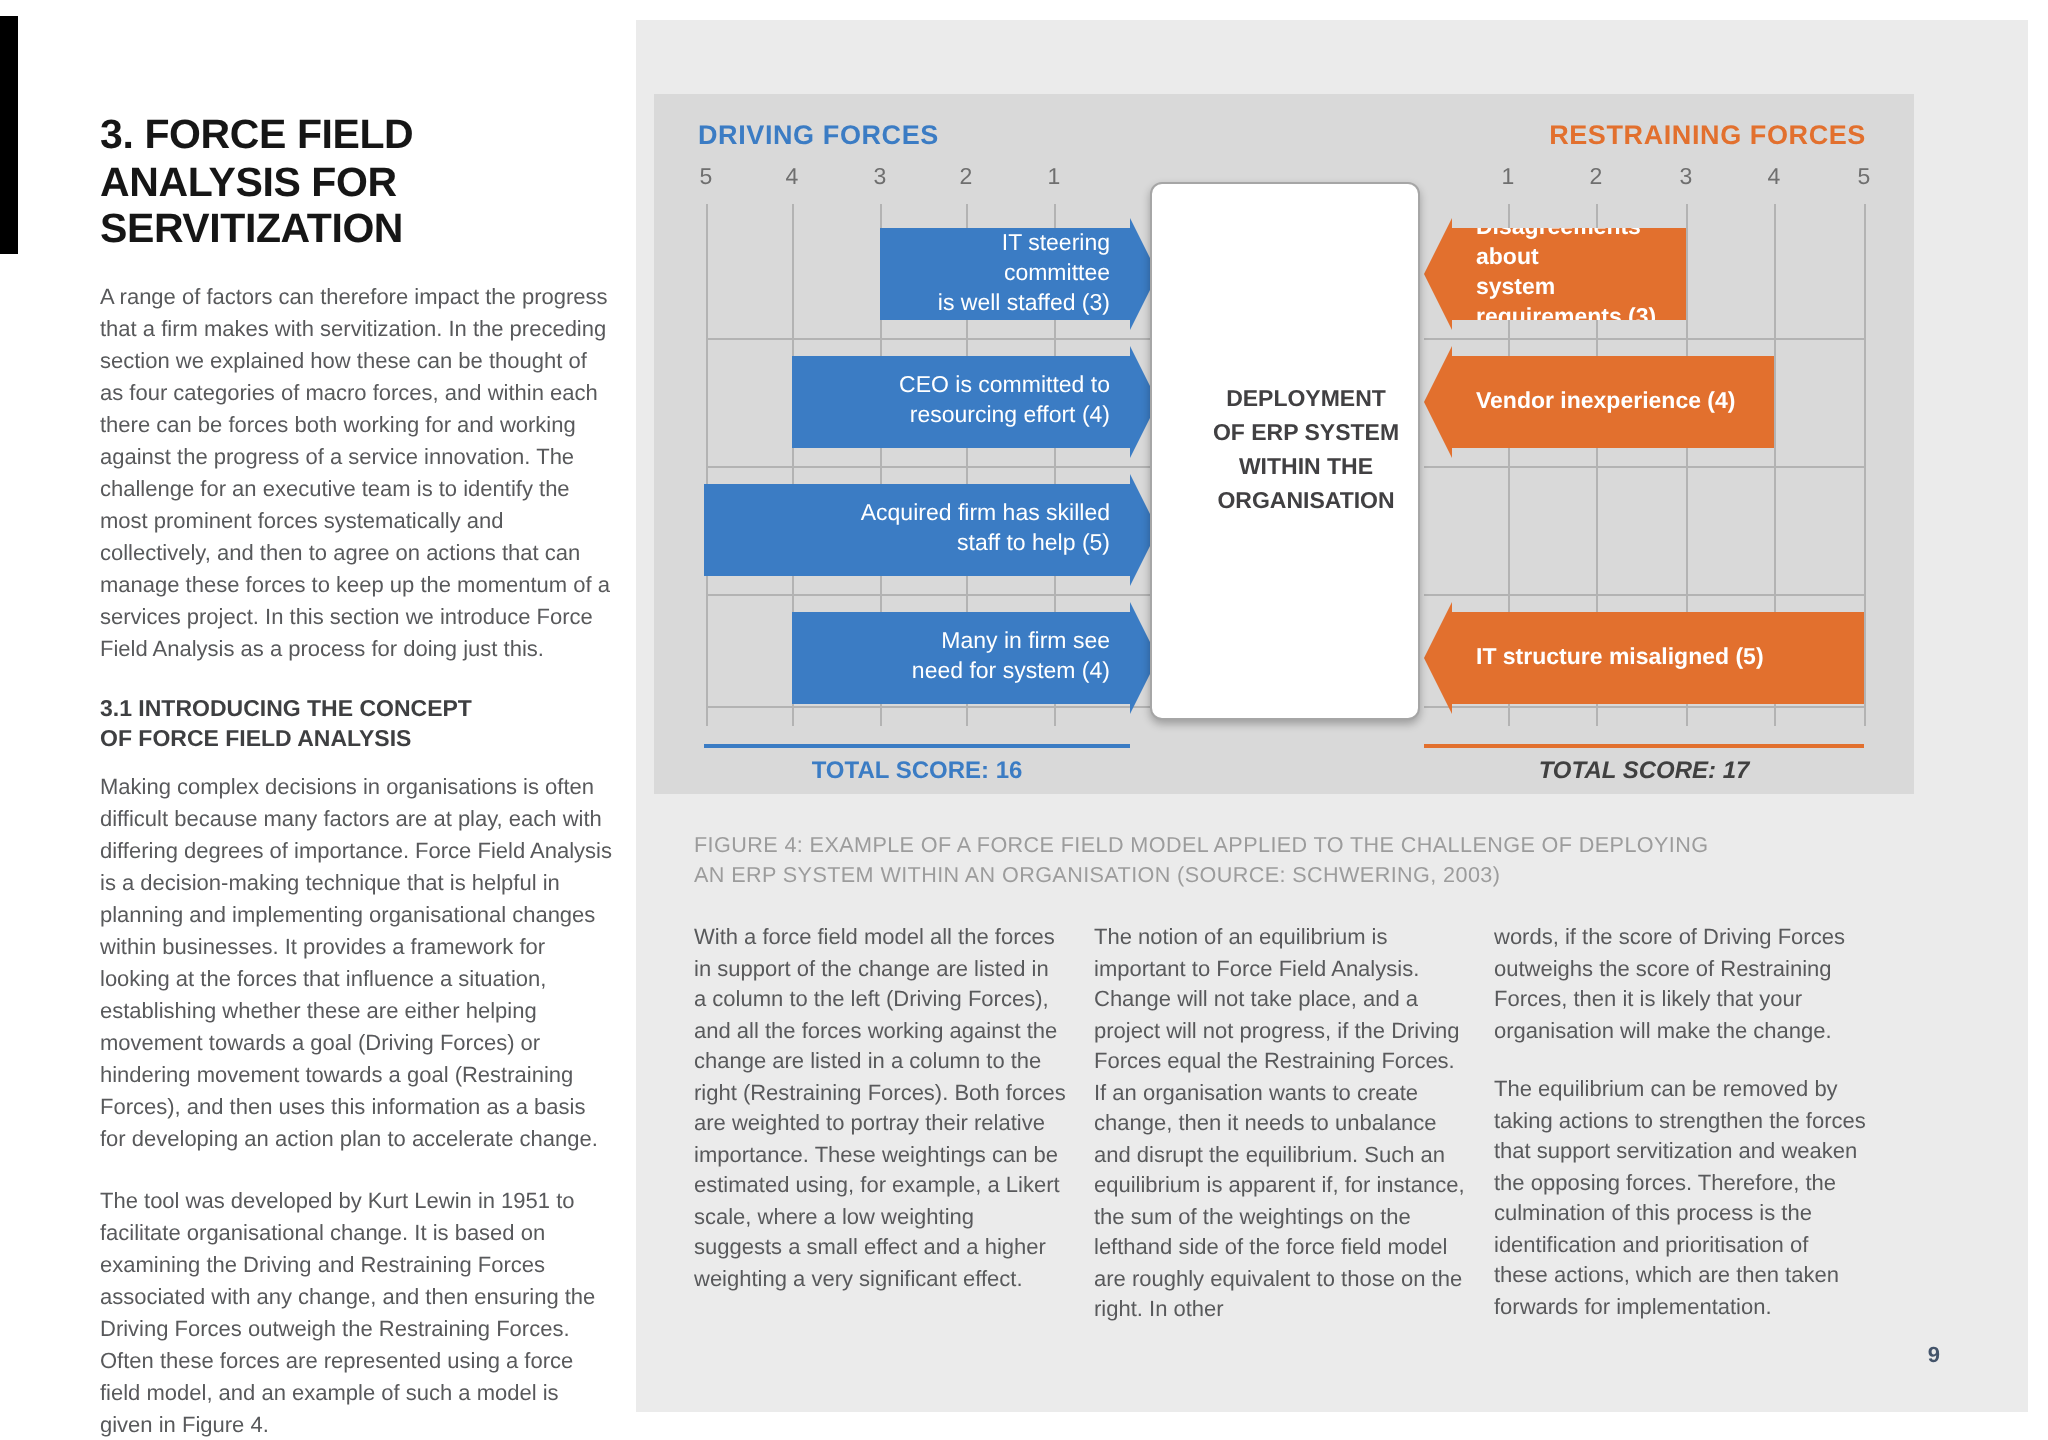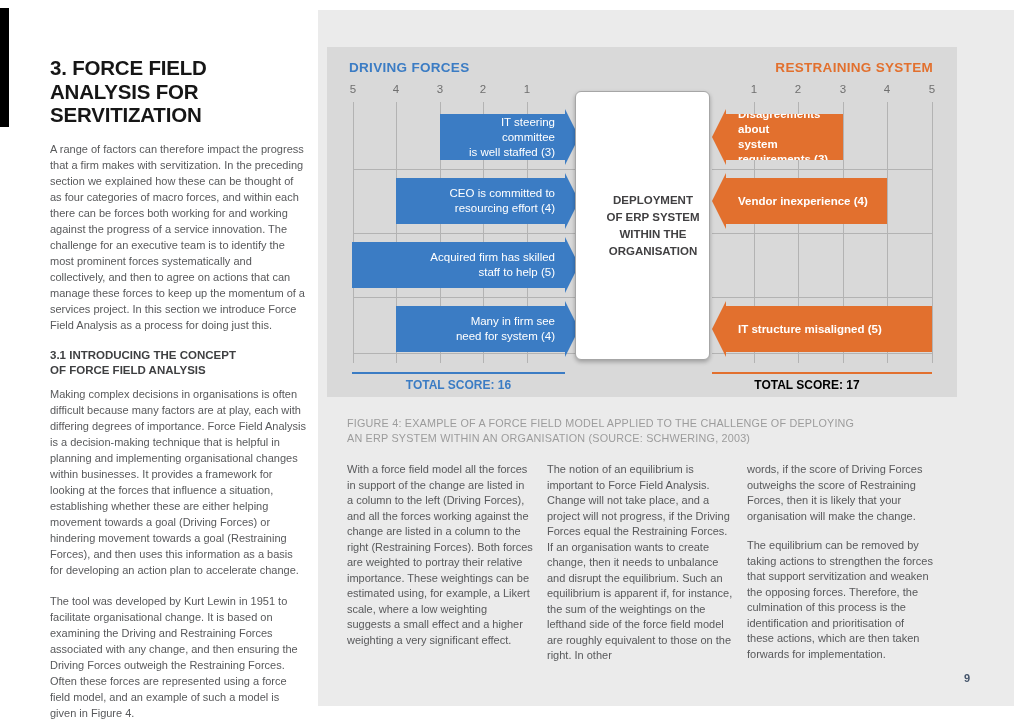--- a/index.html
+++ b/index.html
@@ -55,21 +55,21 @@
   .d1 { left:113px; width:139px; } .d2 { left:69px; width:183px; }
   .d3 { left:25px;  width:227px; } .d4 { left:69px; width:183px; }
   .r1 { left:385px; width:131px; } .r2 { left:385px; width:175px;justify-content:flex-end; }
   .r3 { left:385px; width:220px; } .r4 { left:385px; width:220px; }
 
   .total-line { position:absolute; top:325px; height:2px; }
   .total-line.blue { left:25px; width:213px; background:#3b7cc4; }
   .total-line.orange { left:385px; width:220px; background:#e2702e; }
   .total-text { position:absolute; top:331px; font-size:12px; font-weight:bold; text-align:center; }
   .total-text.blue { left:25px; width:213px; color:#3b7cc4; }
-  .total-text.orange { left:370px; width:220px; color:#000000; }
+  .total-text.orange { left:385px; width:220px; color:#404040;font-style:italic; }
 
   .caption { position:absolute; left:29px; top:406px; font-size:10.8px; line-height:15px;
              color:#9c9c9c; letter-spacing:0.2px; white-space:pre-line; }
 
   .col { position:absolute; top:452px; width:186px; font-size:11px; line-height:15.5px; color:#58595b; }
   .col p { margin-bottom:14px; }
   .col1 { left:29px; } .col2 { left:229px; } .col3 { left:429px; }
 
   .pagenum { position:absolute; right:44px; top:662px; font-size:11px; font-weight:bold; color:#44546a; }
 </style>
@@ -86,21 +86,21 @@
     <p>A range of factors can therefore impact the progress that a firm makes with servitization. In the preceding section we explained how these can be thought of as four categories of macro forces, and within each there can be forces both working for and working against the progress of a service innovation. The challenge for an executive team is to identify the most prominent forces systematically and collectively, and then to agree on actions that can manage these forces to keep up the momentum of a services project. In this section we introduce Force Field Analysis as a process for doing just this.</p>
     <h2>3.1 INTRODUCING THE CONCEPT
 OF FORCE FIELD ANALYSIS</h2>
     <p>Making complex decisions in organisations is often difficult because many factors are at play, each with differing degrees of importance. Force Field Analysis is a decision-making technique that is helpful in planning and implementing organisational changes within businesses. It provides a framework for looking at the forces that influence a situation, establishing whether these are either helping movement towards a goal (Driving Forces) or hindering movement towards a goal (Restraining Forces), and then uses this information as a basis for developing an action plan to accelerate change.</p>
     <p>The tool was developed by Kurt Lewin in 1951 to facilitate organisational change. It is based on examining the Driving and Restraining Forces associated with any change, and then ensuring the Driving Forces outweigh the Restraining Forces. Often these forces are represented using a force field model, and an example of such a model is given in Figure 4.</p>
   </div>
 
   <div class="panel">
     <div class="diagram">
       <div class="dg-title driving">DRIVING FORCES</div>
-      <div class="dg-title restraining">RESTRAINING SYSTEM</div>
+      <div class="dg-title restraining">RESTRAINING FORCES</div>
 
       <div class="tick" style="left:15px">5</div>
       <div class="tick" style="left:58px">4</div>
       <div class="tick" style="left:102px">3</div>
       <div class="tick" style="left:145px">2</div>
       <div class="tick" style="left:189px">1</div>
       <div class="tick" style="left:416px">1</div>
       <div class="tick" style="left:460px">2</div>
       <div class="tick" style="left:505px">3</div>
       <div class="tick" style="left:549px">4</div>

